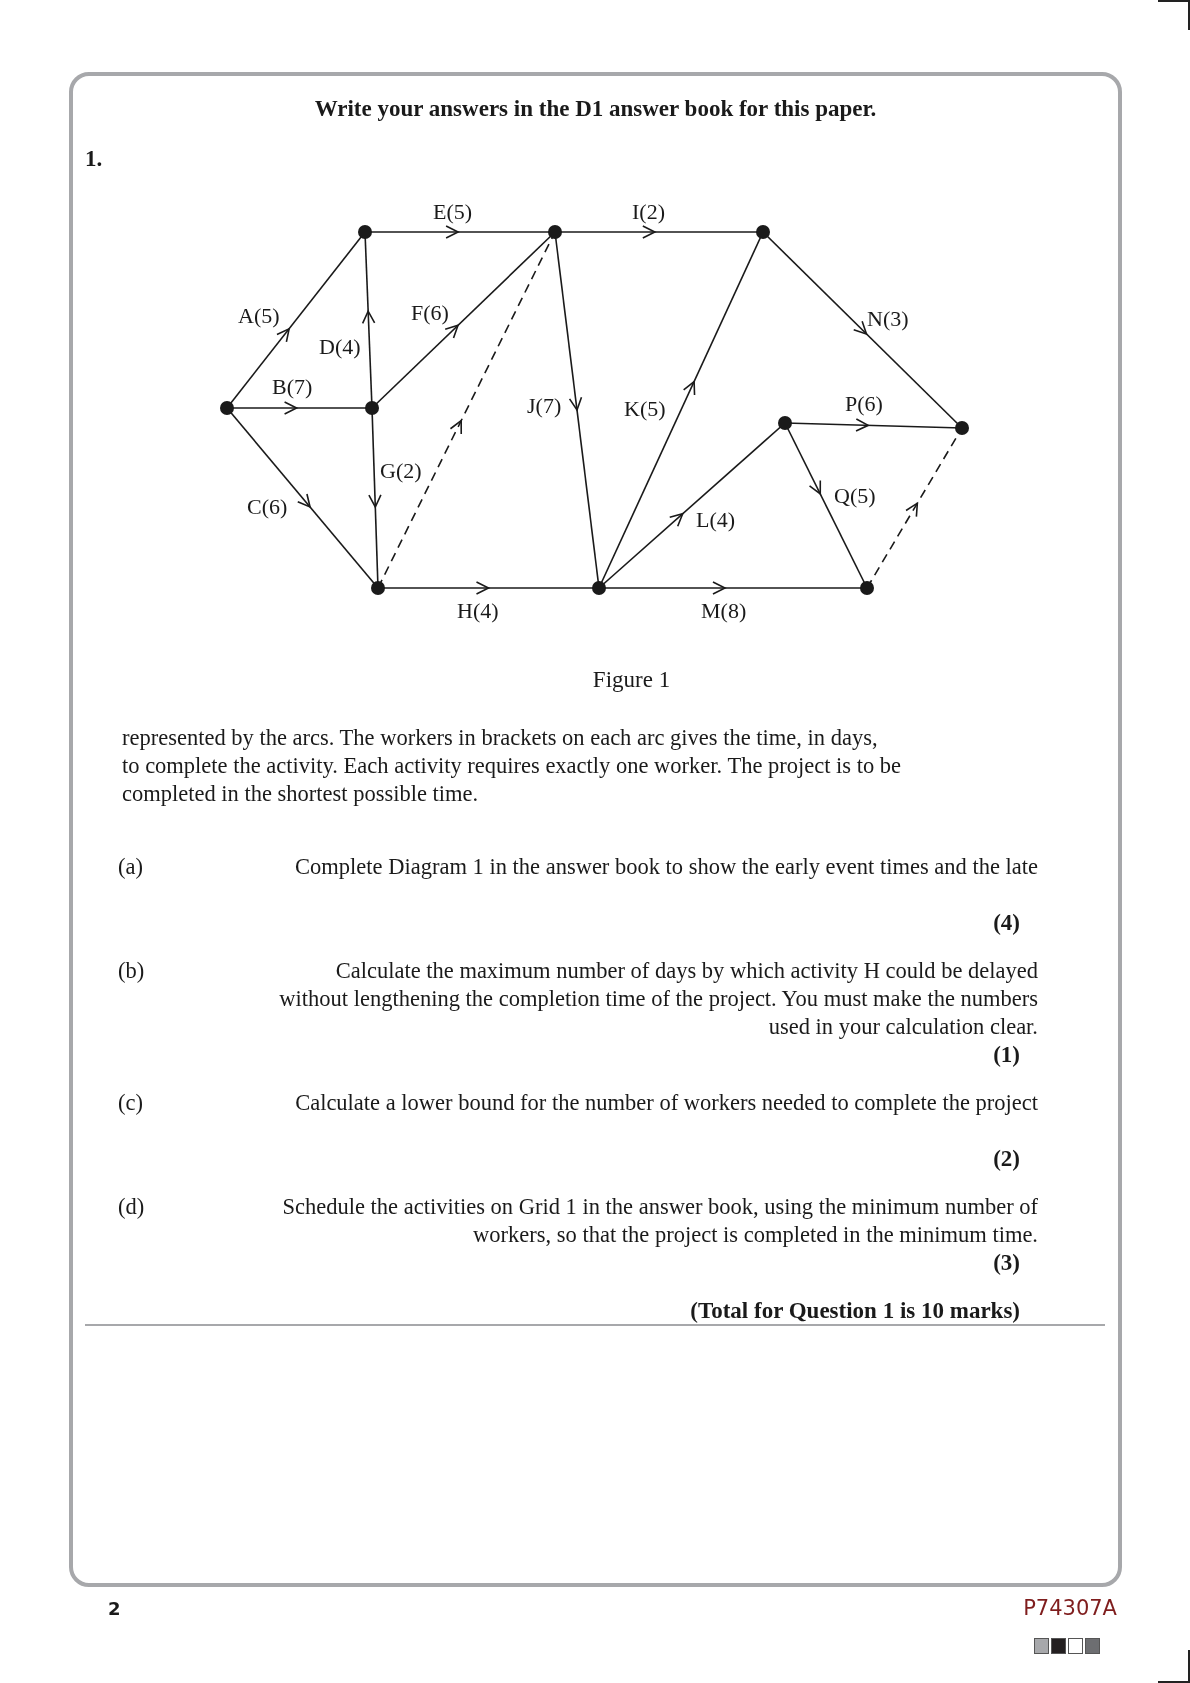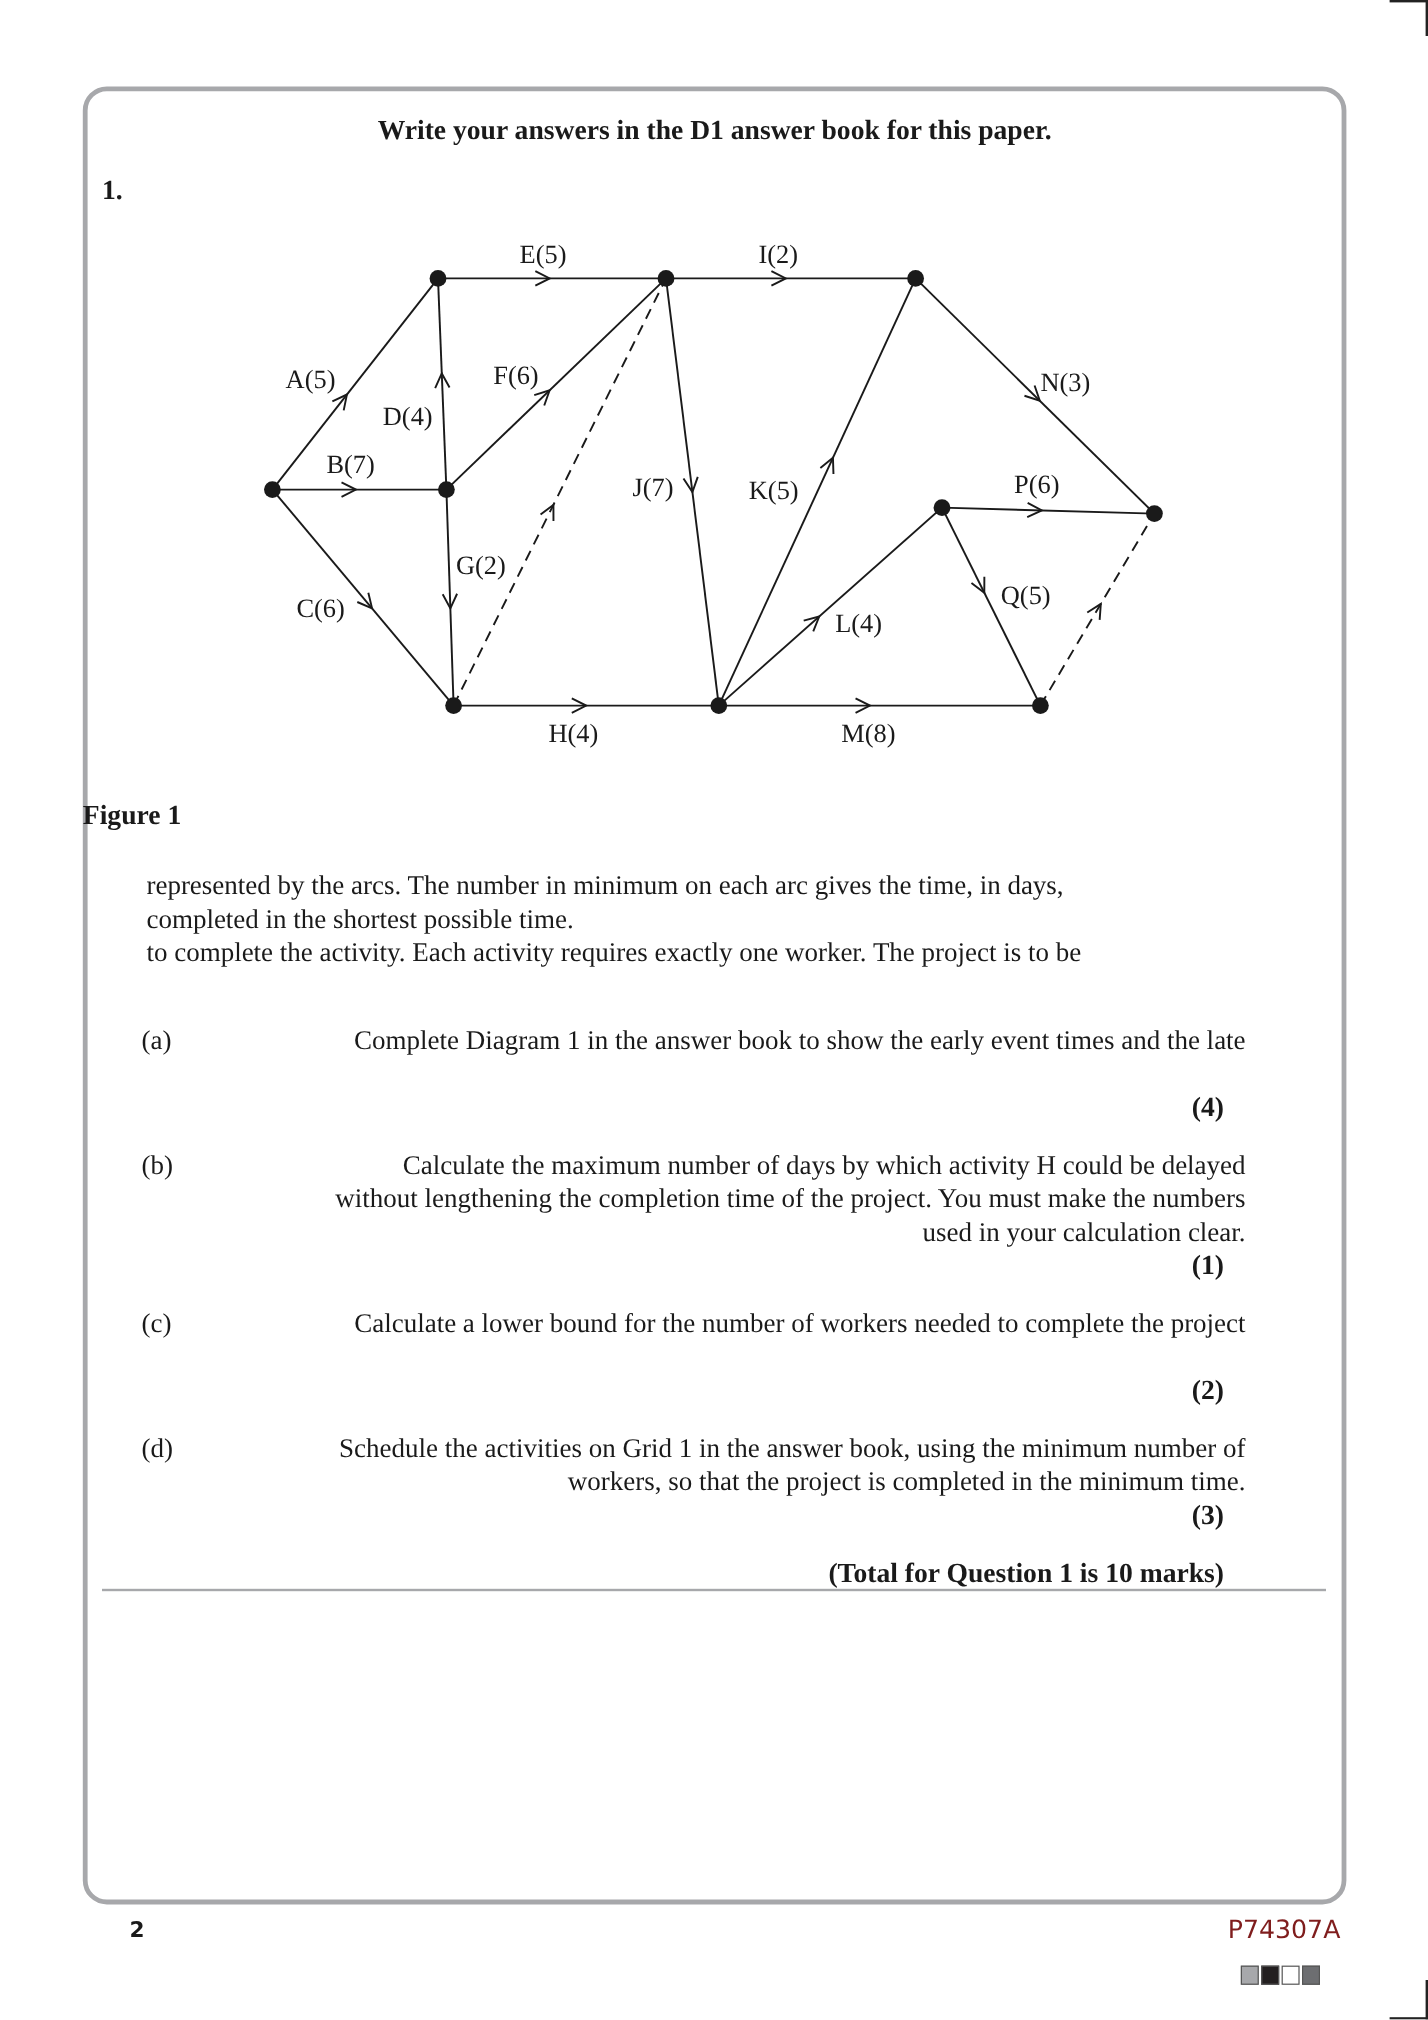--- a/index.html
+++ b/index.html
@@ -13,22 +13,22 @@
   .frame { position: absolute; left: 69px; top: 72px; width: 1045px; height: 1507px;
            border: 4px solid #a7a8ab; border-radius: 20px; }
 
   .instruction { position: absolute; left: 69px; width: 1053px; top: 96px; text-align: center;
                  font-weight: bold; font-size: 23px; }
   .qnum { position: absolute; left: 85px; top: 146px; font-weight: bold; font-size: 23px; }
 
   svg.network { position: absolute; left: 0; top: 0; width: 1190px; height: 700px; }
   svg.network text { font-family: "Liberation Serif", "DejaVu Serif", serif; font-size: 22px; fill: #1a1a1a; }
 
-  .fig-caption { position: absolute; left: 69px; width: 1053px; top: 667px; text-align: left;
-                 font-weight: bold; font-size: 23px; }
+  .fig-caption { position: absolute; left: 69px; width: 1053px; top: 667px; text-align: center;
+                 font-weight: normal; font-size: 23px; padding-left: 36px; }
 
   .intro { position: absolute; left: 122px; top: 724px; width: 860px; font-size: 22.5px; line-height: 28px; }
   .intro .line { display: block; white-space: nowrap; }
 
   .part { position: absolute; left: 118px; width: 900px; font-size: 22.5px; line-height: 28px; }
   .part .lbl { position: absolute; left: 0; top: 0; }
   .part .txt { position: absolute; left: 40px; top: 0; width: 880px; text-align: right; }
   .part .txt span { display: block; white-space: nowrap; }
   .mark { position: absolute; right: 170px; font-weight: bold; font-size: 23px; }
 
@@ -123,23 +123,23 @@
       <text x="701" y="618" text-anchor="start">M(8)</text>
       <text x="867" y="326" text-anchor="start">N(3)</text>
       <text x="845" y="411" text-anchor="start">P(6)</text>
       <text x="834" y="503" text-anchor="start">Q(5)</text>
     </g>
 </svg>
 
 <div class="fig-caption">Figure 1</div>
 
 <div class="intro">
-  <span class="line">represented by the arcs. The number in minimum on each arc gives the time, in days,</span>
+  <span class="line">represented by the arcs. The workers in brackets on each arc gives the time, in days,</span>
+  <span class="line">to complete the activity. Each activity requires exactly one worker. The project is to be</span>
   <span class="line">completed in the shortest possible time.</span>
-  <span class="line">to complete the activity. Each activity requires exactly one worker. The project is to be</span>
 </div>
 
 <div class="part" style="top:853px">
   <span class="lbl">(a)</span>
   <div class="txt">
     <span>Complete Diagram 1 in the answer book to show the early event times and the late</span>
   </div>
 </div>
 <div class="mark" style="top:910px">(4)</div>
 

